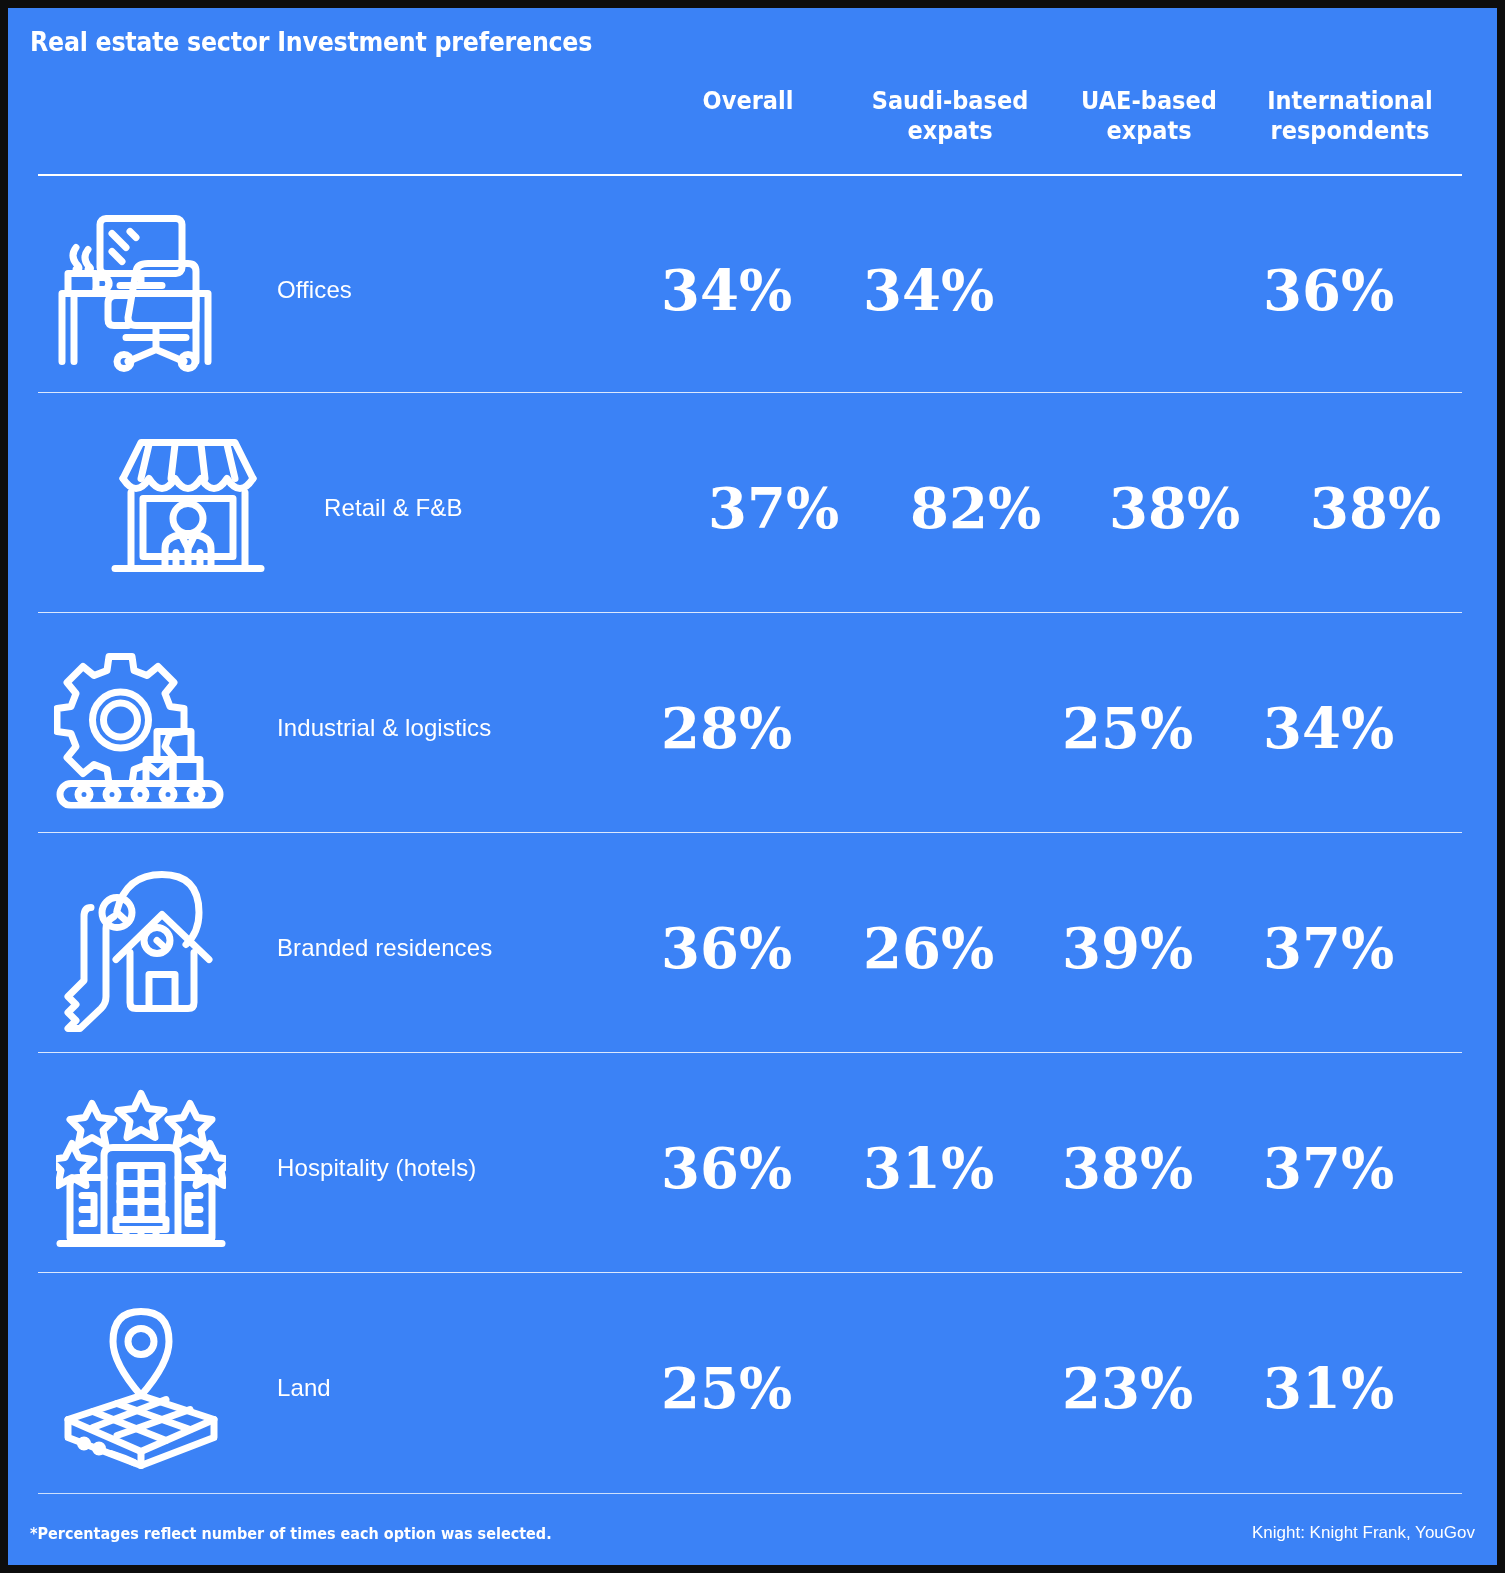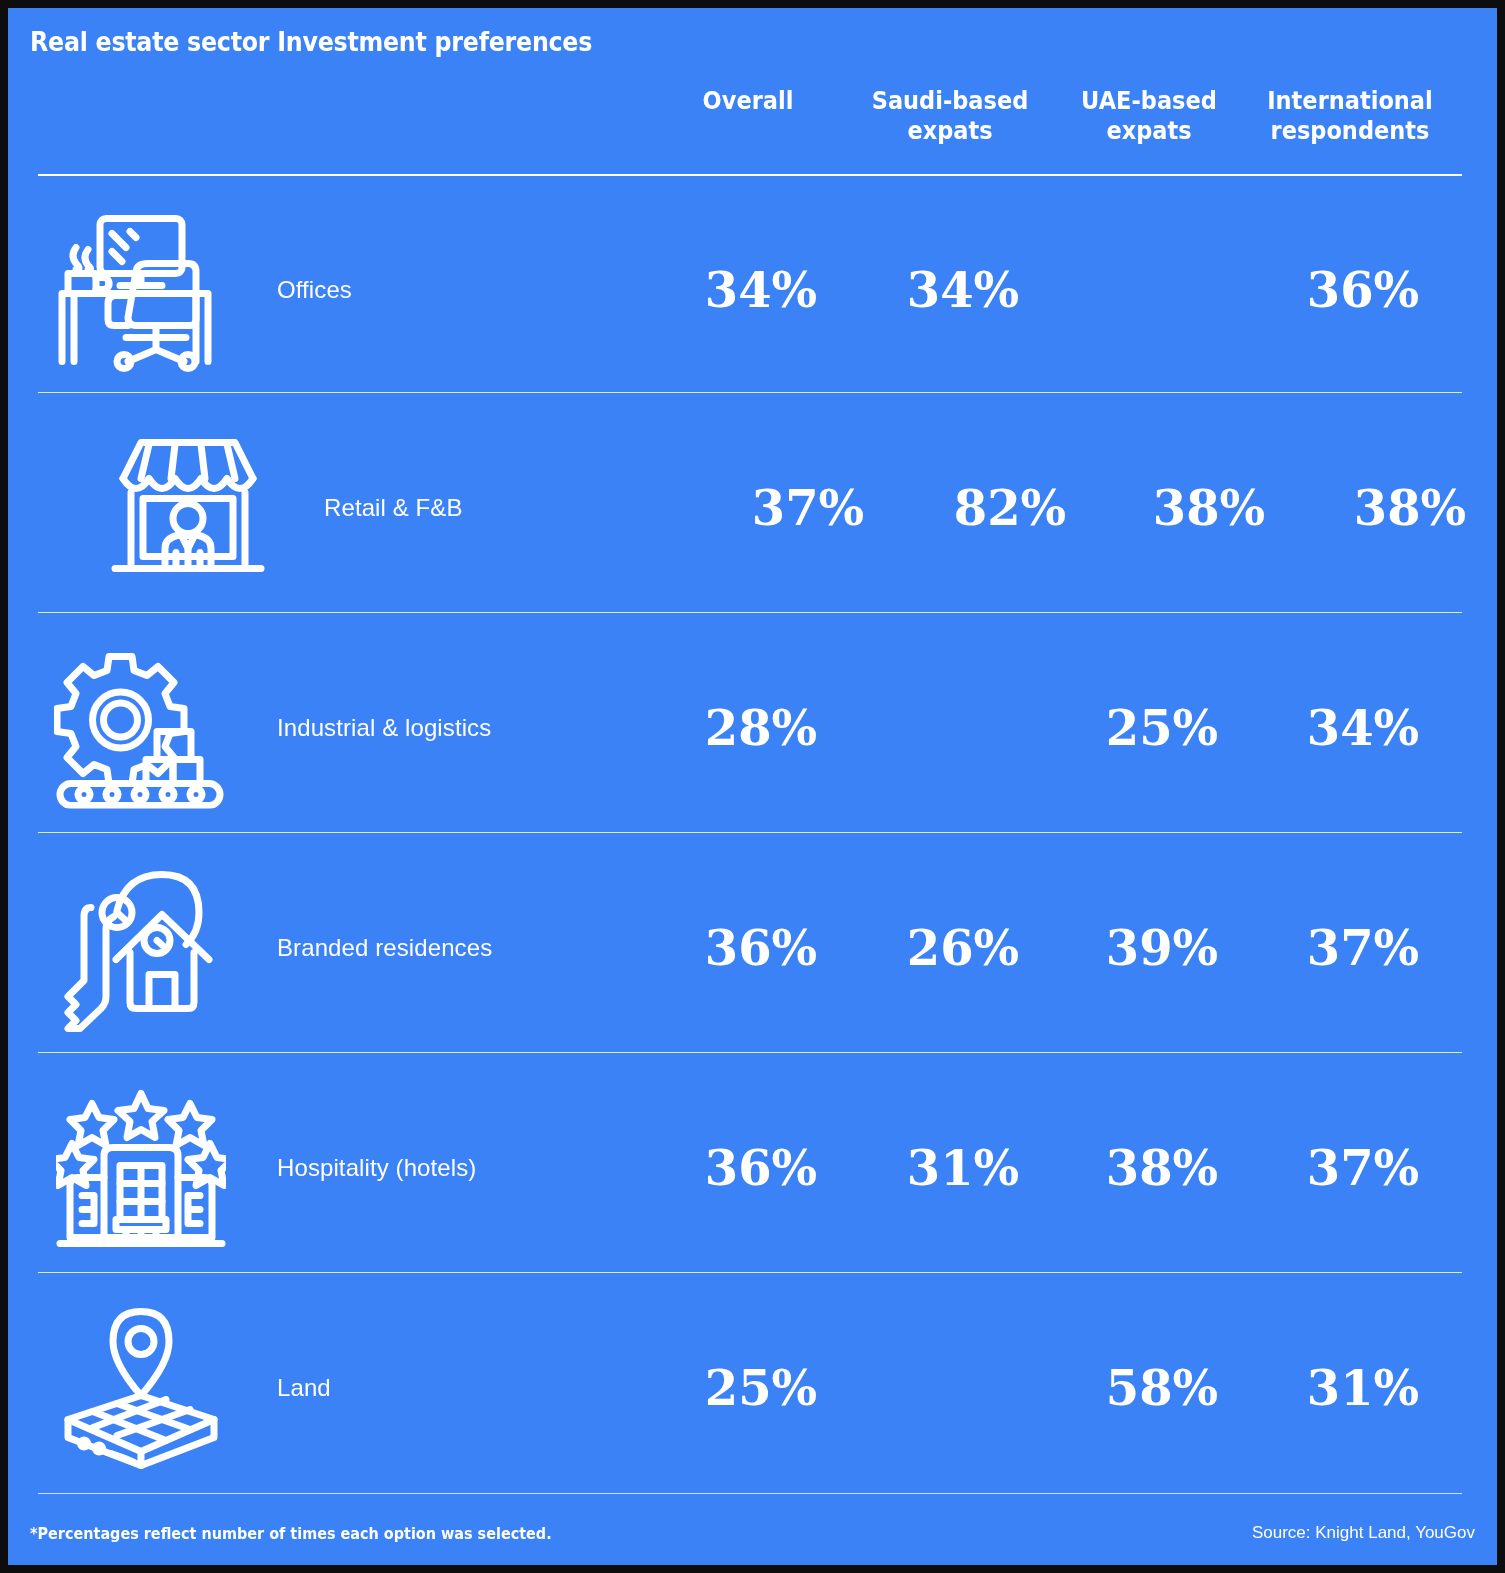--- a/index.html
+++ b/index.html
@@ -106,23 +106,23 @@
     font-weight: normal;
     letter-spacing: 0.1px;
     white-space: nowrap;
   }
 
   .value {
     position: absolute;
     top: 50%;
     transform: translateY(-50%);
     width: 200px;
-    text-align: center;
-    color: #ffffff;
-    font-size: 48px;
+    text-align: left;
+    color: #ffffff;
+    font-size: 56px;
     font-weight: bold;
     font-family: "DejaVu Serif", serif;
     line-height: 1;
   }
   .v1 { left: 640px; }
   .v2 { left: 842px; }
   .v3 { left: 1041px; }
   .v4 { left: 1242px; }
 
   
@@ -308,22 +308,22 @@
         <path d="M87 162 L87 148"></path>
         <path d="M63 100 L136 126 M39 108 L112 137"></path>
         <path d="M63 132 L136 106 M39 124 L112 96"></path>
         <circle cx="30" cy="140" r="3.5"></circle>
         <circle cx="45" cy="145" r="3.5"></circle>
         <path d="M57 150 Q70 154 80 159"></path>
       </svg>
     </div>
     <div class="row-label">Land</div>
     <div class="value v1">25%</div>
-    <div class="value v3">58%</div>
+    <div class="value v3">23%</div>
     <div class="value v4">31%</div>
   </div>
 
   <div class="rule footer-rule" style="top:1485px;"></div>
 
   <div class="footnote">*Percentages reflect number of times each option was selected.</div>
-  <div class="source">Source: Knight Land, YouGov</div>
+  <div class="source">Knight: Knight Frank, YouGov</div>
 
 </div>
 
 </body></html>

